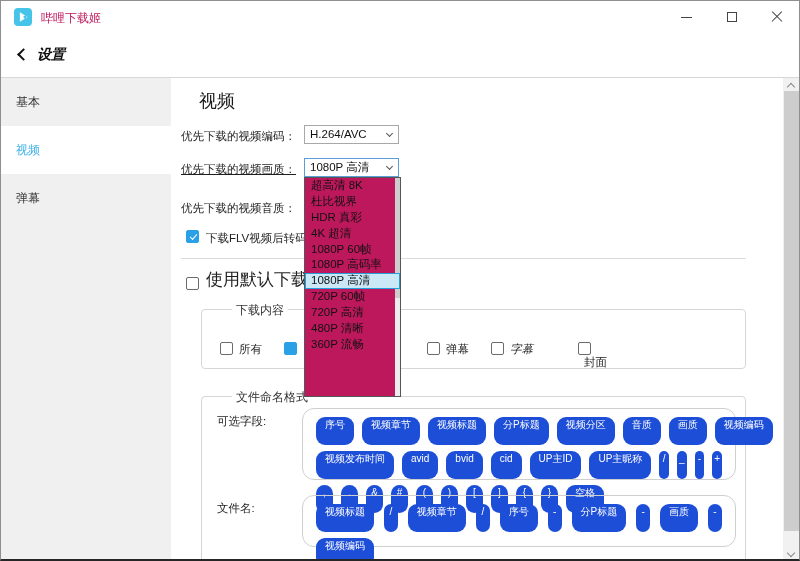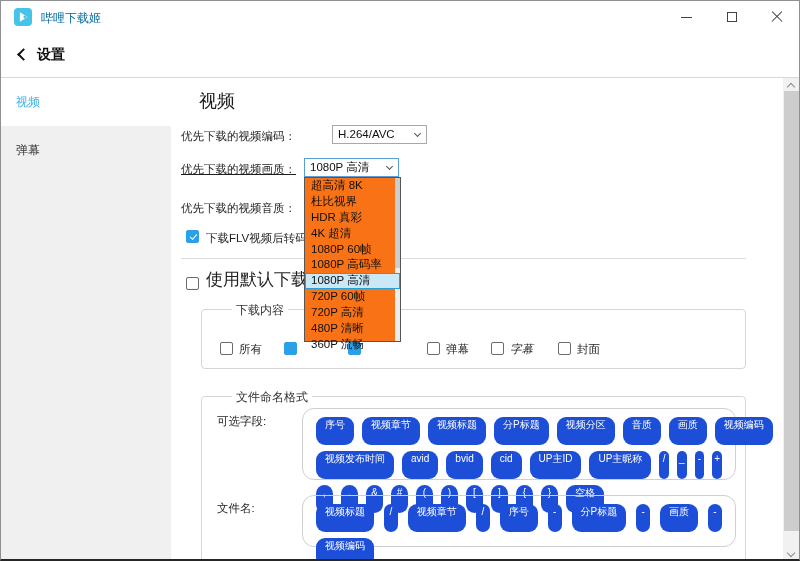--- a/index.html
+++ b/index.html
@@ -3,51 +3,51 @@
 <meta charset="utf-8">
 <style>
   html,body{margin:0;padding:0;background:#cfcfcf;}
   *{box-sizing:border-box;font-family:"Liberation Sans","DejaVu Sans",sans-serif;}
   .window{position:relative;width:800px;height:561px;background:#fff;border:1px solid #8f8f8f;
           border-bottom:2px solid #262626;overflow:hidden;}
 
   
   .titlebar{position:absolute;left:0;top:0;width:100%;height:32px;background:#fff;}
   .logo{position:absolute;left:13px;top:7px;width:18px;height:18px;}
-  .win-title{position:absolute;left:40px;top:9px;font-size:12px;color:#0369a1;}
+  .win-title{position:absolute;left:40px;top:9px;font-size:12px;color:#be185d;}
   .win-controls{position:absolute;right:0;top:0;height:32px;display:flex;}
   .win-btn{width:45px;height:32px;display:flex;align-items:center;justify-content:center;cursor:pointer;}
   .ic-min{width:11px;height:1px;background:#444;}
   .ic-max{width:10px;height:10px;border:1px solid #444;}
   .ic-close{position:relative;width:12px;height:12px;}
   .ic-close::before,.ic-close::after{content:"";position:absolute;left:-1px;top:5px;width:14px;height:1.4px;background:#444;}
   .ic-close::before{transform:rotate(45deg);}
   .ic-close::after{transform:rotate(-45deg);}
 
   
-  .app-header{position:absolute;left:0;top:32px;width:100%;height:45px;background:#fff;border-bottom:1px solid #d8d8d8;}
+  .app-header{position:absolute;left:0;top:32px;width:100%;height:45px;background:#fff;border-bottom:1px solid #d8d8d8;font-style:italic;}
   .back-icon{position:absolute;left:18px;top:17px;width:9px;height:9px;border-left:2.5px solid #111;border-bottom:2.5px solid #111;transform:rotate(45deg);cursor:pointer;}
   .header-title{position:absolute;left:36px;top:13px;font-size:14px;font-weight:bold;color:#111;}
 
   
   .sidebar{position:absolute;left:0;top:77px;width:170px;height:484px;background:#f0f0f0;}
   .side-item{height:48px;line-height:48px;padding-left:15px;font-size:12px;color:#333;cursor:pointer;}
   .side-item.active{background:#fff;color:#3fb0e8;}
 
   
   .page-title{position:absolute;left:198px;top:88px;font-size:18px;color:#1a1a1a;}
   .form-label{position:absolute;left:180px;font-size:11.5px;color:#1f1f1f;}
   .lbl-codec{top:128px;} .lbl-quality{top:161px;text-decoration:underline;} .lbl-audio{top:200px;}
 
   .select{position:absolute;left:303px;width:95px;height:19px;background:#fff;border:1px solid #a8a8a8;cursor:pointer;}
-  .select-codec{top:124px;margin-left:28px;} .select-quality{top:157px;border-color:#5b9dd9;}
+  .select-codec{top:124px;} .select-quality{top:157px;border-color:#5b9dd9;}
   .select .val{position:absolute;left:5px;top:0;line-height:17px;font-size:11.5px;color:#111;}
   .chevron-down{position:absolute;right:6px;top:5px;width:5px;height:5px;border-right:1.4px solid #555;border-bottom:1.4px solid #555;transform:rotate(45deg);}
 
-  .dropdown{position:absolute;left:303px;top:176px;width:97px;height:165px;background:#f97316;border:1px solid #565656;z-index:50;}
+  .dropdown{position:absolute;left:303px;top:176px;width:97px;height:220px;background:#be185d;border:1px solid #565656;z-index:50;}
   .dd-track{position:absolute;right:0;top:0;width:5px;height:100%;background:#ececec;}
   .dd-thumb{position:absolute;right:0;top:0;width:5px;height:55%;background:#cdcdcd;}
   .dd-option{height:15.9px;line-height:15.9px;font-size:11.5px;color:#111;padding-left:6px;cursor:pointer;position:relative;z-index:2;}
   .dd-option.selected{background:#cbe8f6;border:1px solid #26a0da;line-height:13.9px;padding-left:5px;}
 
   .cbx{position:absolute;width:13px;height:13px;background:#fff;border:1px solid #6b6b6b;border-radius:2px;cursor:pointer;}
   .cbx.checked{background:#2aa0e6;border-color:#2aa0e6;}
   .cbx.checked::after{content:"";position:absolute;left:2.5px;top:3px;width:6px;height:3px;border-left:1.8px solid #fff;border-bottom:1.8px solid #fff;transform:rotate(-48deg);}
   .cbx-flv{left:185px;top:229px;} .lbl-flv{position:absolute;left:205px;top:230px;font-size:11.5px;color:#1f1f1f;}
   .cbx-dir{left:185px;top:276px;} .lbl-dir{position:absolute;left:205px;top:267px;font-size:17px;color:#1f1f1f;}
@@ -61,21 +61,21 @@
 
   .dl-item{position:absolute;top:32px;display:flex;align-items:flex-start;}
   .dl-item .cbx{position:relative;flex:0 0 13px;}
   .dl-item.checked .cbx{background:#2aa0e6;border-color:#2aa0e6;}
   .dl-label{margin-left:6px;font-size:11.5px;color:#1f1f1f;white-space:nowrap;}
   .dl-row .dl-item:nth-of-type(1){left:18px;}
   .dl-row .dl-item:nth-of-type(2){left:82px;}
   .dl-row .dl-item:nth-of-type(3){left:146px;}
   .dl-row .dl-item:nth-of-type(4){left:225px;}
   .dl-row .dl-item:nth-of-type(5){left:289px;font-style:italic;}
-  .dl-row .dl-item:nth-of-type(6){left:356px;}
+  .dl-row .dl-item:nth-of-type(6){left:376px;flex-direction:column;}
 
   .inner-label{position:absolute;left:15px;font-size:11.5px;color:#1f1f1f;}
   .opt-label{top:17px;} .fn-label{top:104px;}
   .pillbox{position:absolute;left:100px;width:434px;border:1px solid #cfcfcf;border-radius:12px;padding:8px 13px;}
   .pillbox-opt{top:11px;height:72px;}
   .pillbox-fn{top:98px;height:52px;}
   .pill-row{display:flex;align-items:center;gap:8px;margin-bottom:6px;}
   .pillbox-fn .pill-row{gap:10px;}
   .pill{height:28px;line-height:15px;padding:0 9px;border-radius:9px;background:#1d4ed8;color:#fff;font-size:10px;white-space:nowrap;cursor:pointer;}
   .pill.sym{width:17px;padding:0;text-align:center;}
@@ -112,20 +112,21 @@
     </div>
   </div>
 
   <div class="app-header">
     <span class="back-icon"></span>
     <span class="header-title">设置</span>
   </div>
 
   <div class="sidebar">
 
+      <div class="side-item"><span>基本</span></div>
 
 
       <div class="side-item active"><span>视频</span></div>
 
       <div class="side-item"><span>弹幕</span></div>
 
     </div>
 
   <div class="page-title">视频</div>
 

